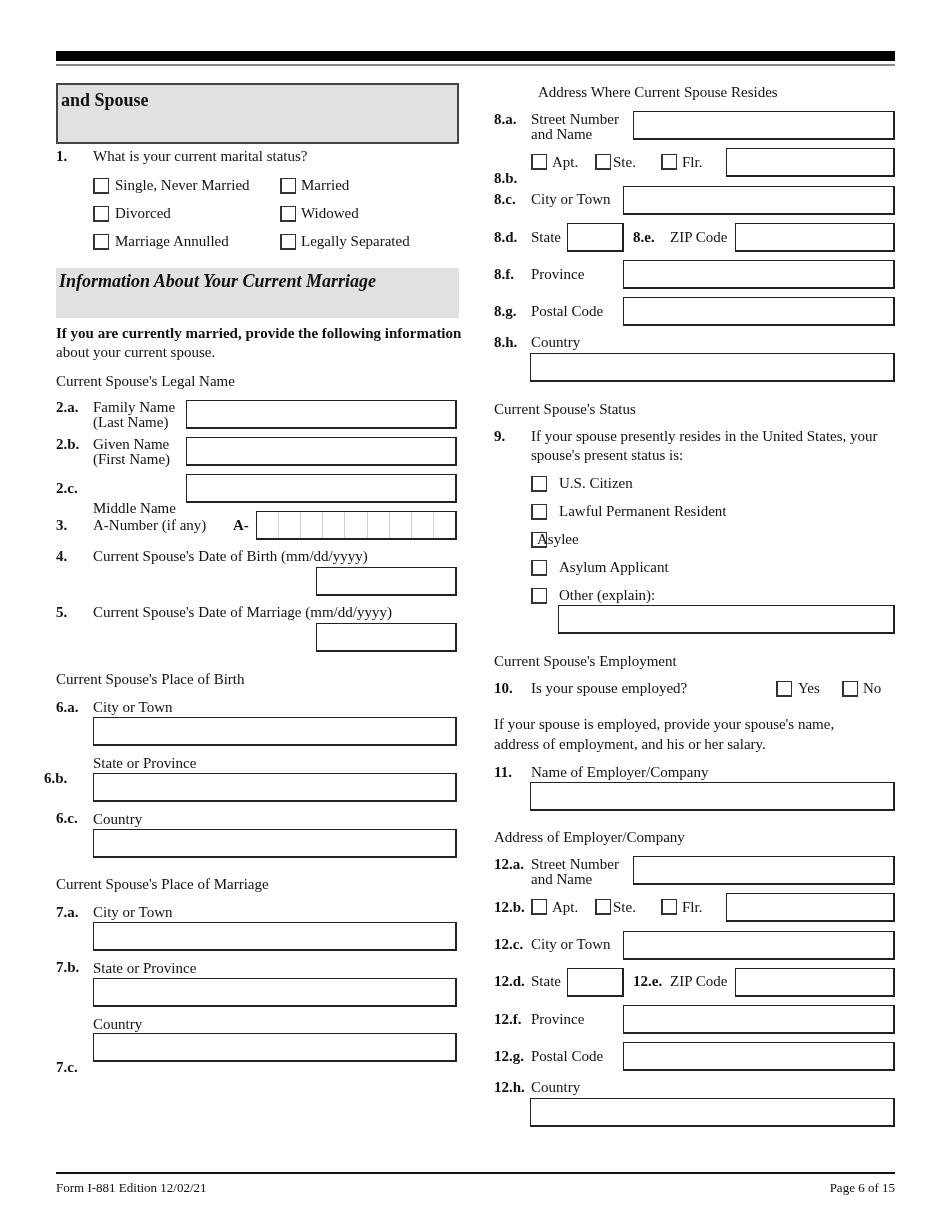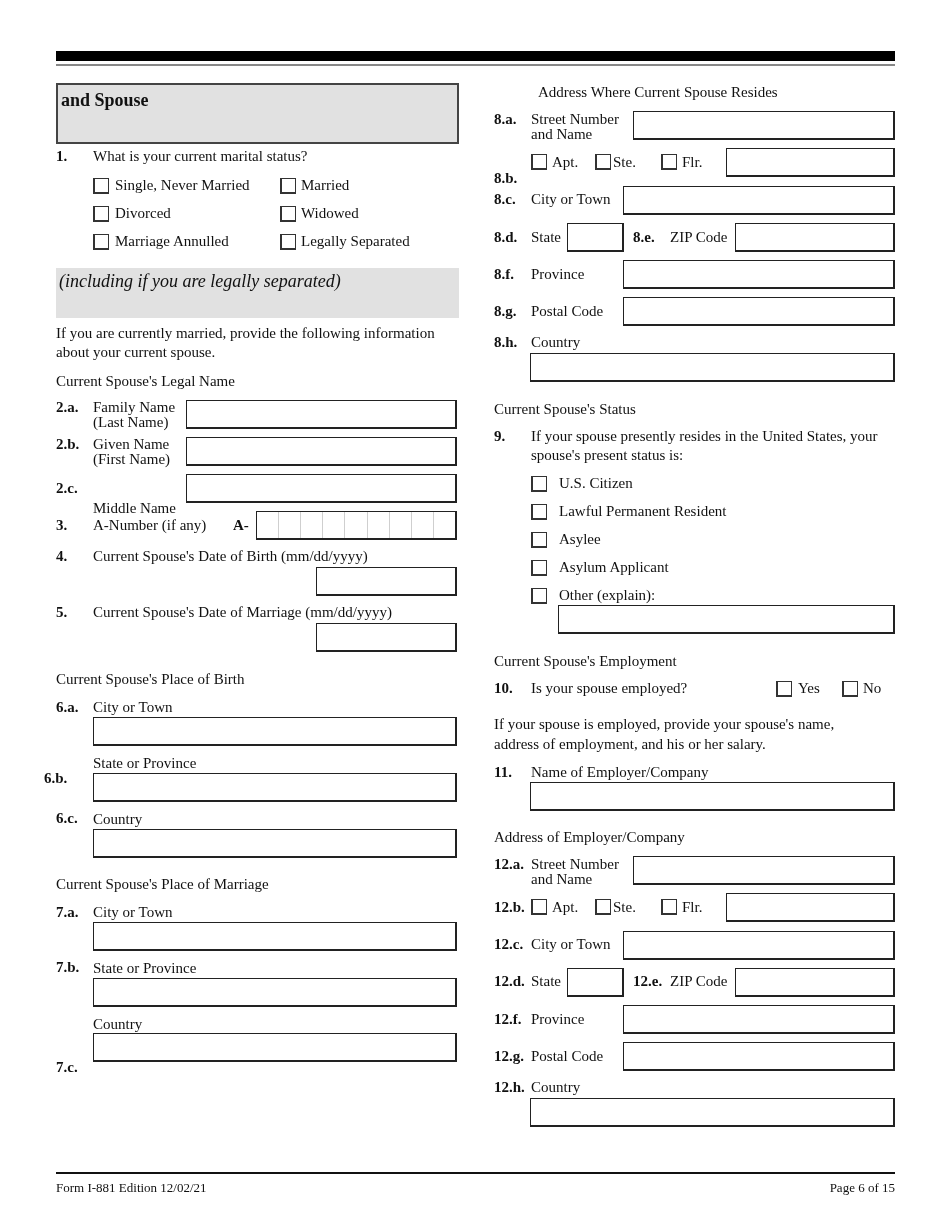--- a/index.html
+++ b/index.html
@@ -52,23 +52,23 @@
 <span class="abs txt" style="left:115px;top:205px;">Divorced</span>
 <div class="abs cb" style="left:280px;top:206px;"></div>
 <span class="abs txt" style="left:301px;top:205px;">Widowed</span>
 
 <div class="abs cb" style="left:93px;top:234px;"></div>
 <span class="abs txt" style="left:115px;top:233px;">Marriage Annulled</span>
 <div class="abs cb" style="left:280px;top:234px;"></div>
 <span class="abs txt" style="left:301px;top:233px;">Legally Separated</span>
 
 <div class="abs sub-header">
-  <div>(including if you are legally separated)</div>
+  <div class="b">Information About Your Current Marriage</div>
 </div>
-<div class="abs txt" style="left:56px;top:325px;">If you are currently married, provide the following information</div>
+<div class="abs txt" style="left:56px;top:325px;font-weight:bold;">If you are currently married, provide the following information</div>
 <div class="abs txt" style="left:56px;top:344px;">about your current spouse.</div>
 <div class="abs txt" style="left:56px;top:373px;">Current Spouse's Legal Name</div>
 
 <span class="abs num" style="left:56px;top:399px;">2.a.</span>
 <span class="abs small" style="left:93px;top:400px;">Family Name</span>
 <span class="abs small" style="left:93px;top:415px;">(Last Name)</span>
 <input class="abs box inp" style="left: 186px; top: 400px; width: 271px; height: 29px;" value="">
 
 <span class="abs num" style="left:56px;top:436px;">2.b.</span>
 <span class="abs small" style="left:93px;top:437px;">Given Name</span>
@@ -170,21 +170,21 @@
 <div class="abs txt" style="left:494px;top:401px;">Current Spouse's Status</div>
 <span class="abs num" style="left:494px;top:428px;">9.</span>
 <div class="abs txt" style="left:531px;top:428px;">If your spouse presently resides in the United States, your</div>
 <div class="abs txt" style="left:531px;top:447px;">spouse's present status is:</div>
 
 <div class="abs cb" style="left:531px;top:476px;"></div>
 <span class="abs txt" style="left:559px;top:475px;">U.S. Citizen</span>
 <div class="abs cb" style="left:531px;top:504px;"></div>
 <span class="abs txt" style="left:559px;top:503px;">Lawful Permanent Resident</span>
 <div class="abs cb" style="left:531px;top:532px;"></div>
-<span class="abs txt" style="left:559px;top:531px;">Asylee</span>
+<span class="abs txt" style="left:537px;top:531px;">Asylee</span>
 <div class="abs cb" style="left:531px;top:560px;"></div>
 <span class="abs txt" style="left:559px;top:559px;">Asylum Applicant</span>
 <div class="abs cb" style="left:531px;top:588px;"></div>
 <span class="abs txt" style="left:559px;top:587px;">Other (explain):</span>
 <input class="abs box inp" style="left: 558px; top: 605px; width: 337px; height: 29px;">
 
 <div class="abs txt" style="left:494px;top:653px;">Current Spouse's Employment</div>
 <span class="abs num" style="left:494px;top:680px;">10.</span>
 <span class="abs txt" style="left:531px;top:680px;">Is your spouse employed?</span>
 <div class="abs cb" style="left:776px;top:681px;"></div>

